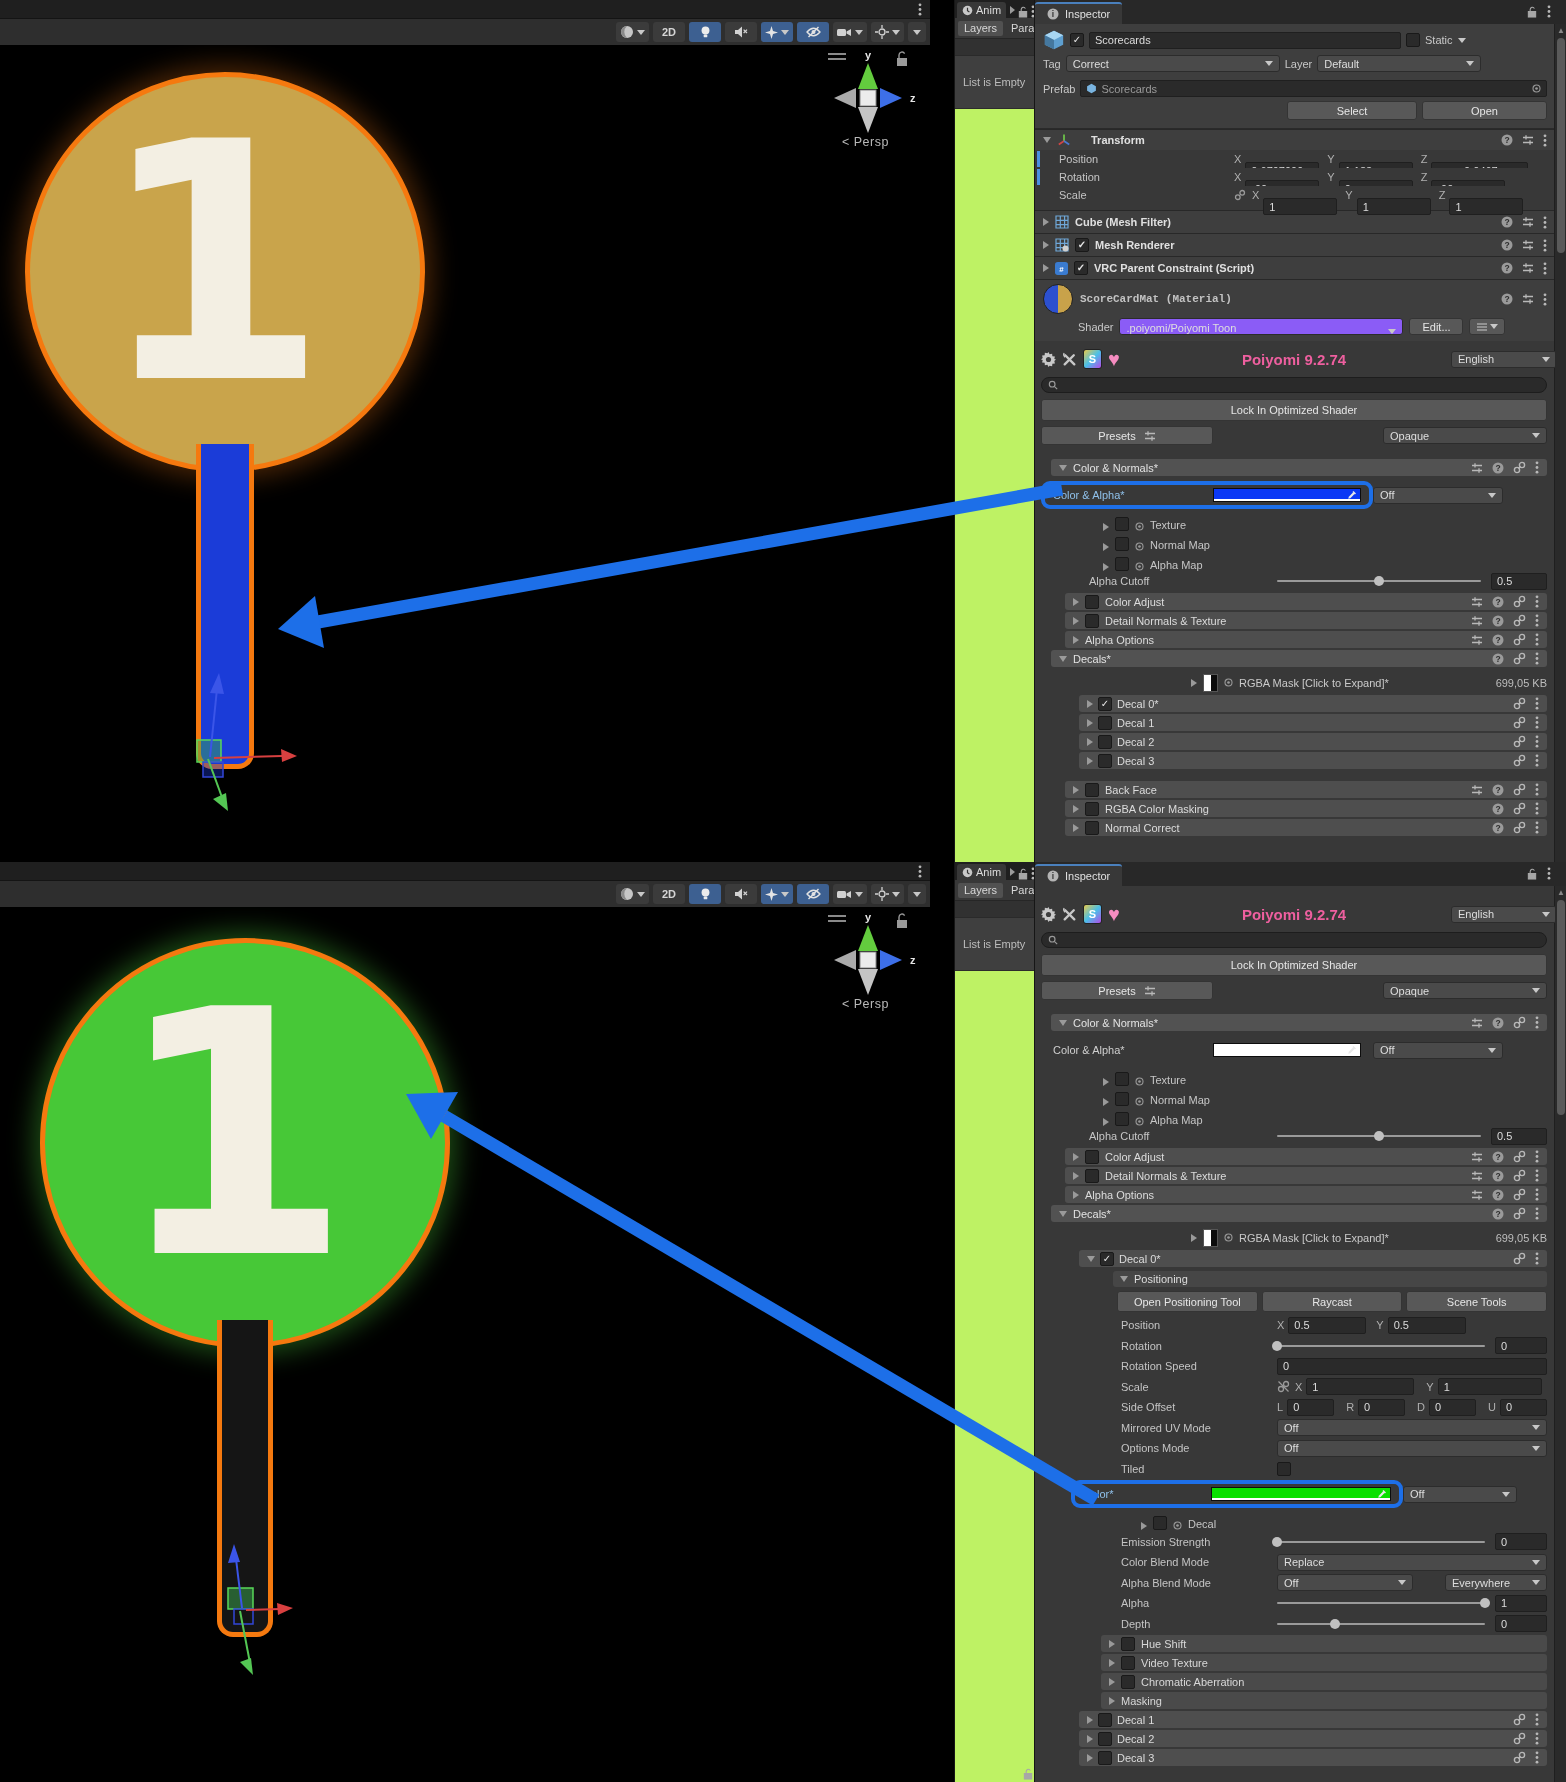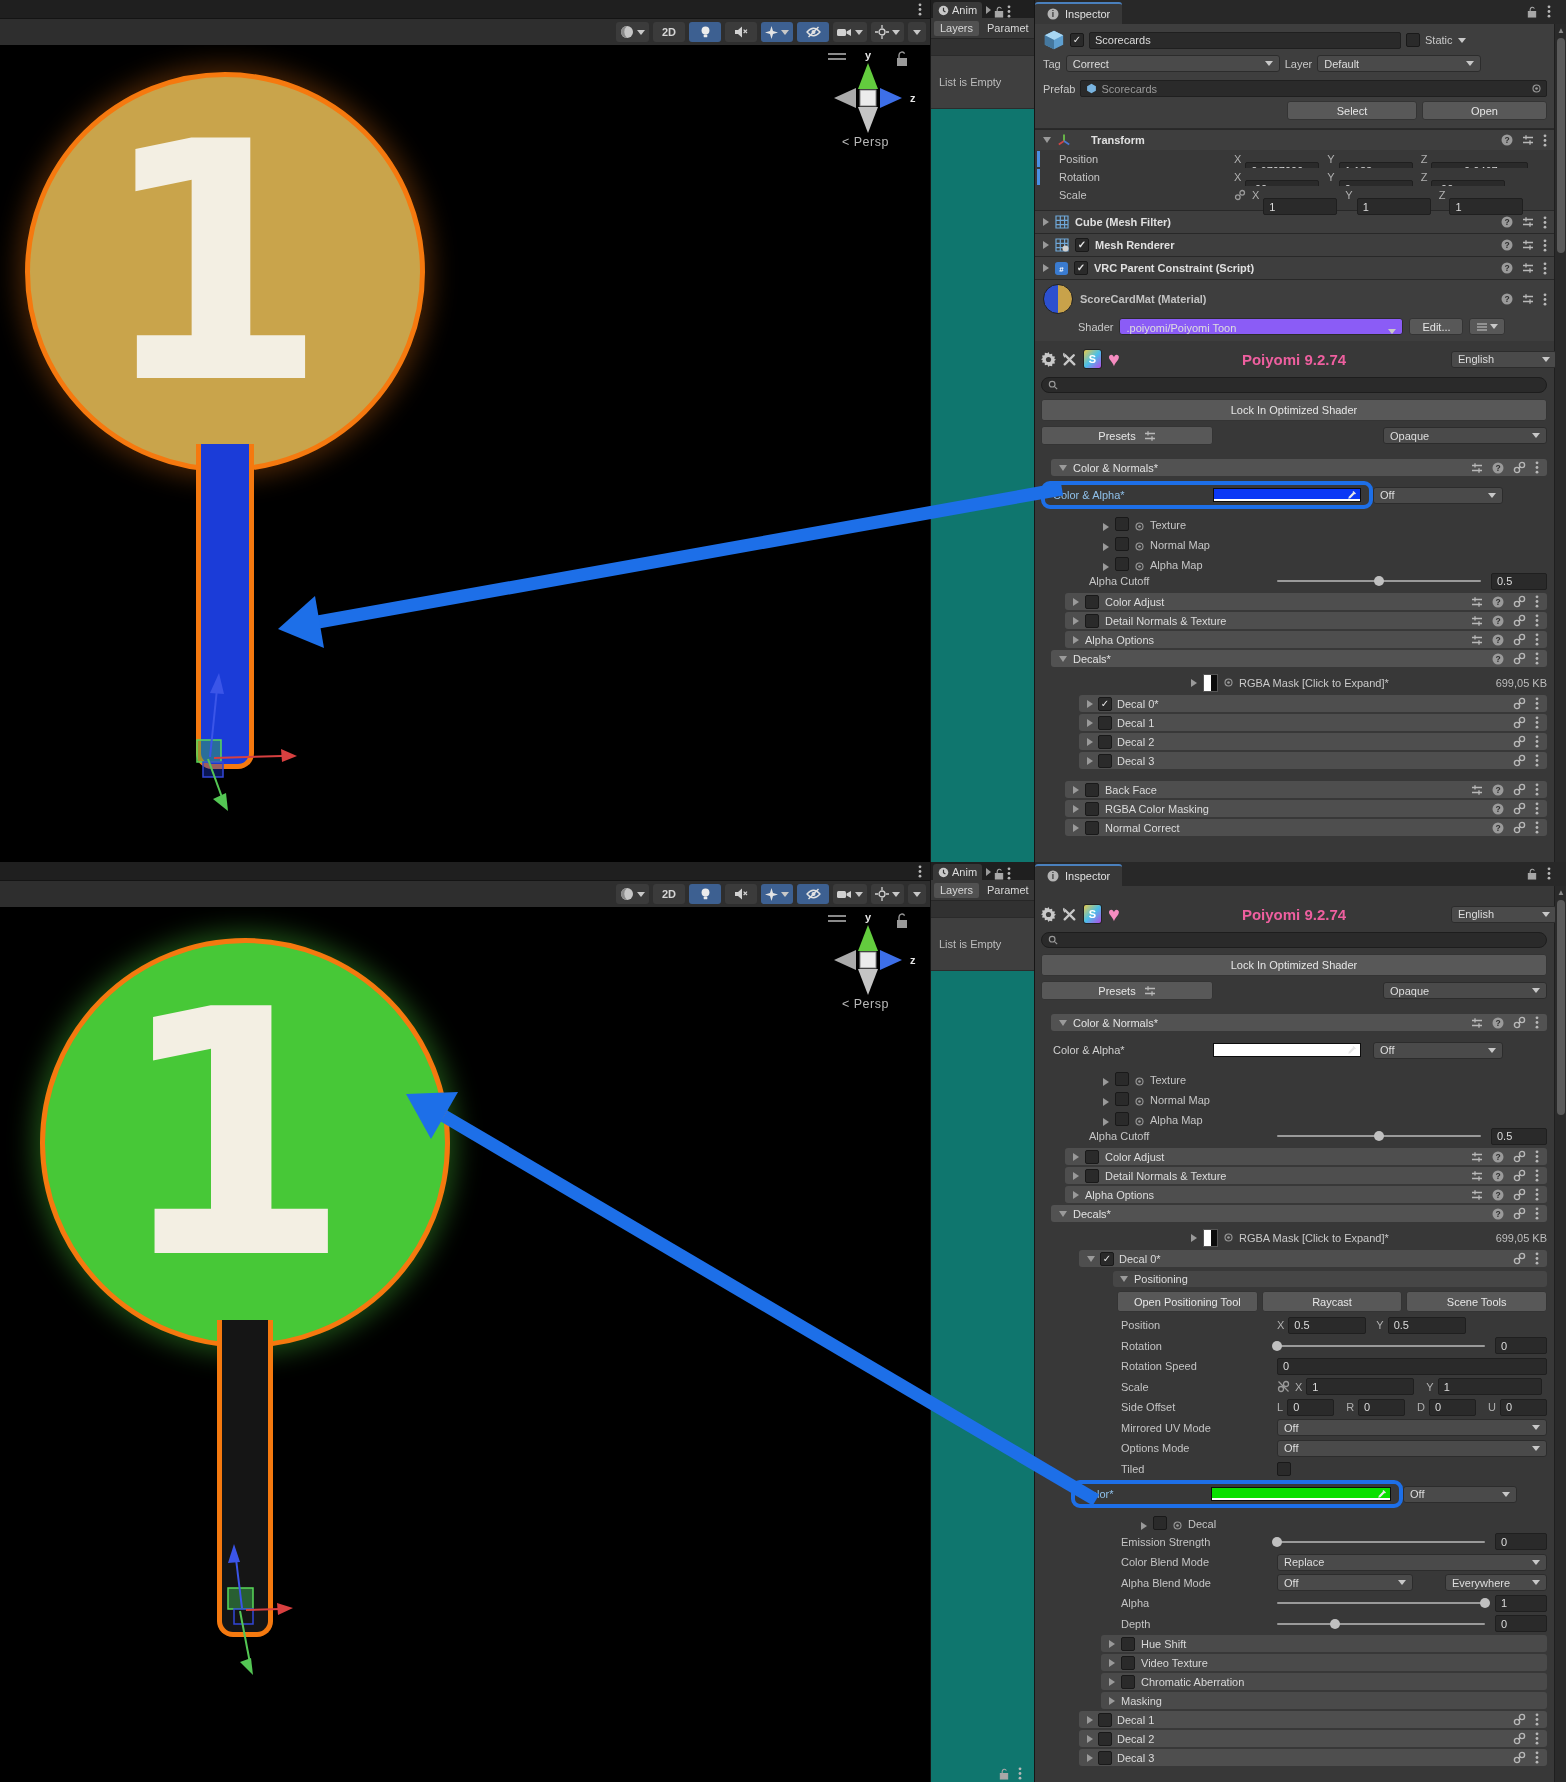--- a/index.html
+++ b/index.html
@@ -24,21 +24,21 @@
   .viewport{position:absolute;top:45px;left:0;right:0;bottom:0;background:#000;overflow:hidden;}
   .p-circle{position:absolute;border-radius:50%;box-sizing:border-box;display:flex;
             align-items:center;justify-content:center;}
   .p-num{font-weight:bold;line-height:0.9;transform:translate(-12px,-8px);}
   .p-handle{position:absolute;box-sizing:border-box;border-style:solid;border-top:none;
             border-radius:0 0 16px 16px;}
   .persp{position:absolute;color:#b9b9b9;font-size:12.5px;letter-spacing:0.5px;}
   .gz{position:absolute;pointer-events:none;}
 
   
-  .animp{position:absolute;left:930px;top:0;width:104px;height:100%;background:#0f766e;
+  .animp{position:absolute;left:954px;top:0;width:104px;height:100%;background:#bef264;
          border-left:1px solid #161616;overflow:hidden;}
   .a-tabstrip{height:18px;background:#1f1f1f;display:flex;align-items:flex-end;gap:3px;padding-left:2px;}
   .a-tab{height:16px;background:#383838;border-radius:3px 3px 0 0;display:flex;align-items:center;
          gap:3px;padding:0 5px;color:#ddd;}
   .a-mini{color:#9e9e9e;display:flex;align-items:center;height:16px;}
   .a-tabs{height:20px;background:#383838;border-bottom:1px solid #262626;display:flex;align-items:center;
           gap:2px;padding-left:3px;overflow:hidden;}
   .a-chip{height:15px;display:flex;align-items:center;padding:0 6px;border-radius:2px;color:#d8d8d8;white-space:nowrap;}
   .a-chip.sel{background:#515151;}
   .a-strip{height:16px;background:#313131;border-bottom:1px solid #2a2a2a;}
@@ -82,21 +82,21 @@
   .trrow{position:relative;height:18px;display:flex;align-items:center;padding-left:24px;background:#383838;}
   .trrow .lbl{flex:0 0 175px;color:#c4c4c4;}
   .axl{color:#b0b0b0;margin:0 4px 0 0;}
   .trrow .fld{width:62px;margin-top:23px;}
   .anim-bar{position:absolute;left:2px;top:1px;bottom:1px;width:3px;background:#4a90e2;}
 
   .mat{background:#3e3e3e;border-top:1px solid #282828;padding:4px 8px 6px 8px;}
   .matrow{display:flex;align-items:center;gap:7px;}
   .sphere{width:28px;height:28px;border-radius:50%;background:linear-gradient(90deg,#2c50cf 50%,#c8a24a 50%);
           flex:0 0 auto;border:1px solid #222;}
-  .mattitle{color:#c2c2c2;font-weight:bold;}
+  .mattitle{color:#c2c2c2;font-weight:bold;font-family:Liberation Mono, monospace;}
   .shrow{display:flex;align-items:center;gap:6px;margin:4px 0 0 35px;}
 
   .poiy{padding:4px 8px 0 6px;}
   .p-iconsrow{position:relative;height:28px;display:flex;align-items:center;gap:6px;margin-bottom:4px;}
   .p-title{position:absolute;left:0;right:0;text-align:center;font-size:15px;font-weight:bold;}
   .p-lang{margin-left:auto;width:96px;z-index:2;}
   .p-search{height:14px;background:#2a2a2a;border:1px solid #1d1d1d;border-radius:8px;display:flex;
             align-items:center;padding:0 6px;gap:4px;margin-bottom:6px;}
   .p-lockbtn{height:20px;margin-bottom:5px;}
   .p-presets{display:flex;align-items:center;margin-bottom:14px;}

